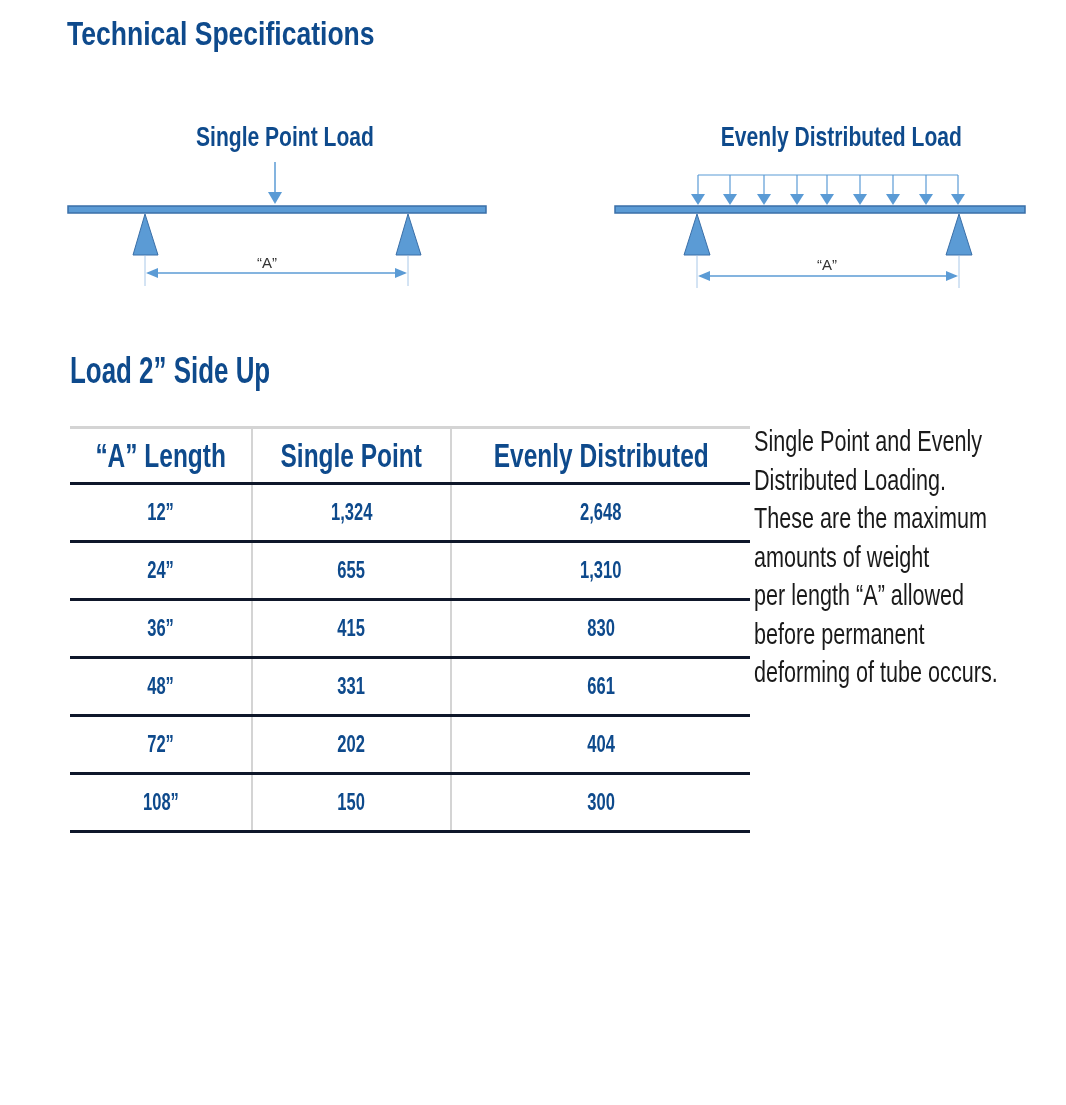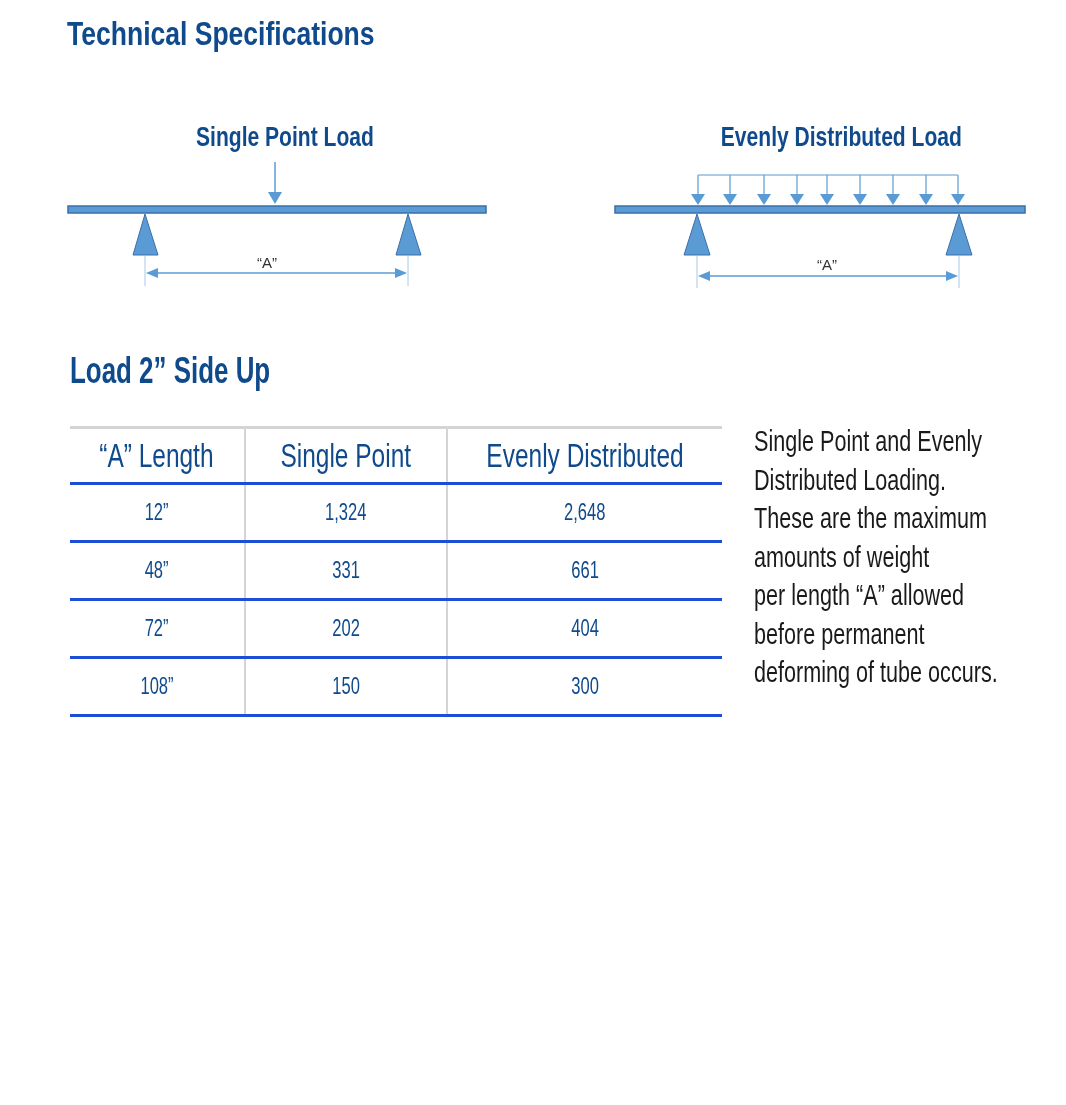--- a/index.html
+++ b/index.html
@@ -2,21 +2,21 @@
 <html><head>
 <meta charset="utf-8">
 <style>
   html, body { margin: 0; padding: 0; background: #ffffff; }
   body { width: 1066px; height: 1105px; position: relative; overflow: hidden; font-family: "Liberation Sans", sans-serif; }
   .title { position: absolute; left: 67px; top: 14px; font-size: 34px; font-weight: bold; color: #0e4a8c; transform: scaleX(0.78); transform-origin: left top; letter-spacing: 0px; white-space: nowrap; }
   .diag-label { position: absolute; font-size: 27px; font-weight: bold; color: #0e4a8c; transform: scaleX(0.78); transform-origin: center top; white-space: nowrap; text-align: center; }
   .diagram { position: absolute; }
   .subtitle { position: absolute; left: 70px; top: 350px; font-size: 36px; font-weight: bold; color: #0e4a8c; transform: scaleX(0.72); transform-origin: left top; white-space: nowrap; }
   table.spec { position: absolute; left: 70px; top: 426px; width: 652px; border-collapse: collapse; }
-  table.spec th, table.spec td { border-top: 3px solid #d4d4d4; border-bottom: 3px solid #1d4ed8; text-align: center; color: #0e4a8c; font-weight: normal; padding: 0; }
+  table.spec th, table.spec td { border-top: 3px solid #d4d4d4; border-bottom: 3px solid #0f172a; text-align: center; color: #0e4a8c; font-weight: bold; padding: 0; }
   table.spec th + th, table.spec td + td { border-left: 2px solid #d4d4d4; }
   table.spec th { height: 53px; font-size: 34px; }
   table.spec td { height: 55px; font-size: 23px; }
   .cell-text { display: inline-block; transform: scaleX(0.72); transform-origin: center; white-space: nowrap; }
   .note { position: absolute; left: 754px; top: 422px; width: 420px; font-size: 30px; line-height: 38.5px; color: #1a1a1a; transform: scaleX(0.72); transform-origin: left top; }
   .note span { display: block; white-space: nowrap; }
 </style>
 </head>
 <body>
 
@@ -89,20 +89,30 @@
       <th><span class="cell-text">Evenly Distributed</span></th>
     </tr>
   </thead>
   <tbody>
     <tr>
         <td><span class="cell-text">12”</span></td>
         <td><span class="cell-text">1,324</span></td>
         <td><span class="cell-text">2,648</span></td>
       </tr>
     <tr>
+        <td><span class="cell-text">24”</span></td>
+        <td><span class="cell-text">655</span></td>
+        <td><span class="cell-text">1,310</span></td>
+      </tr>
+    <tr>
+        <td><span class="cell-text">36”</span></td>
+        <td><span class="cell-text">415</span></td>
+        <td><span class="cell-text">830</span></td>
+      </tr>
+    <tr>
         <td><span class="cell-text">48”</span></td>
         <td><span class="cell-text">331</span></td>
         <td><span class="cell-text">661</span></td>
       </tr>
     <tr>
         <td><span class="cell-text">72”</span></td>
         <td><span class="cell-text">202</span></td>
         <td><span class="cell-text">404</span></td>
       </tr>
     <tr>

